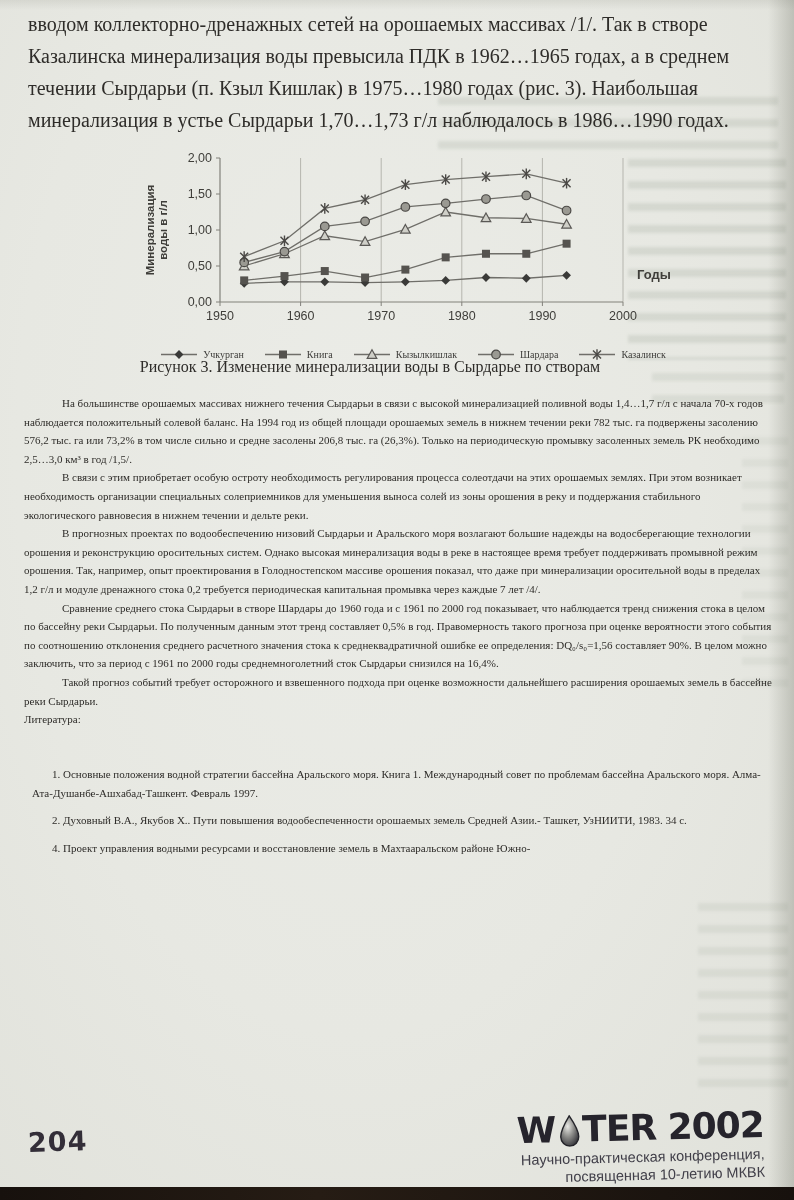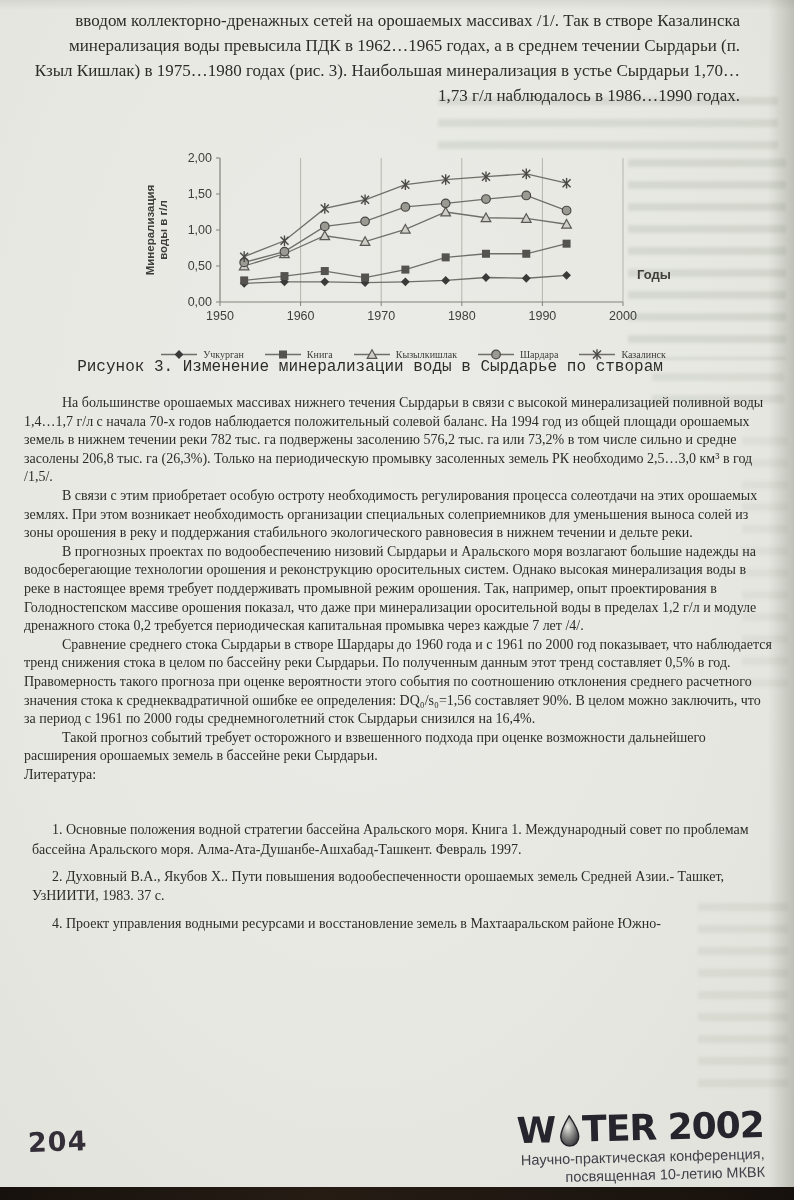--- a/index.html
+++ b/index.html
@@ -22,37 +22,36 @@
   .g1{left:438px;top:90px;width:340px;height:60px;opacity:.55;}
   .g2{left:628px;top:152px;width:158px;height:208px;opacity:.60;}
   .g3{left:652px;top:366px;width:132px;height:48px;opacity:.45;}
   .g4{left:742px;top:430px;width:46px;height:260px;opacity:.30;}
   .g5{left:698px;top:896px;width:90px;height:196px;opacity:.40;}
 
   .content{position:relative;z-index:2;}
 
   .top-paragraph{
     position:absolute;left:28px;top:8px;width:712px;
-    font-size:17px;line-height:25px;text-align:right;
+    font-size:20px;line-height:32px;text-align:left;
   }
 
   
   .chart-wrap{position:absolute;left:128px;top:144px;width:570px;z-index:2;}
   .chart-svg{display:block;}
   .chart-legend{display:flex;justify-content:center;align-items:center;gap:20px;
     margin-top:4px;font-family:Liberation Serif, serif;font-size:10px;color:#3d3c39;}
   .legend-item{display:flex;align-items:center;gap:5px;white-space:nowrap;}
 
   .figure-caption{
     position:absolute;left:40px;top:358px;width:660px;text-align:center;
     font-size:16px;
-    font-family:Liberation Mono, monospace;
-  }
-
-  .body-text{position:absolute;left:24px;top:394px;width:748px;font-size:14px;line-height:18.6px;}
+  }
+
+  .body-text{position:absolute;left:24px;top:394px;width:748px;font-size:11px;line-height:18.6px;}
   .body-text p{margin:0;text-indent:38px;}
 
   .lit-heading{margin:27px 0 0 14px;text-indent:0 !important;}
   .lit-list{margin-top:36px;}
   .lit-list p{margin:8px;text-indent:20px;line-height:19.3px;}
 
   
   .footer-page-number{
     position:absolute;left:28px;top:1126px;z-index:3;
     font-family:"DejaVu Sans",sans-serif;font-weight:800;font-size:27px;
@@ -231,21 +230,21 @@
       <p>На большинстве орошаемых массивах нижнего течения Сырдарьи в связи с высокой минерализацией поливной воды 1,4…1,7 г/л с начала 70-х годов наблюдается положительный солевой баланс. На 1994 год из общей площади орошаемых земель в нижнем течении реки 782 тыс. га подвержены засолению 576,2 тыс. га или 73,2% в том числе сильно и средне засолены 206,8 тыс. га (26,3%). Только на периодическую промывку засоленных земель РК необходимо 2,5…3,0 км³ в год /1,5/.</p>
       <p>В связи с этим приобретает особую остроту необходимость регулирования процесса солеотдачи на этих орошаемых землях. При этом возникает необходимость организации специальных солеприемников для уменьшения выноса солей из зоны орошения в реку и поддержания стабильного экологического равновесия в нижнем течении и дельте реки.</p>
       <p>В прогнозных проектах по водообеспечению низовий Сырдарьи и Аральского моря возлагают большие надежды на водосберегающие технологии орошения и реконструкцию оросительных систем. Однако высокая минерализация воды в реке в настоящее время требует поддерживать промывной режим орошения. Так, например, опыт проектирования в Голодностепском массиве орошения показал, что даже при минерализации оросительной воды в пределах 1,2 г/л и модуле дренажного стока 0,2 требуется периодическая капитальная промывка через каждые 7 лет /4/.</p>
       <p>Сравнение среднего стока Сырдарьи в створе Шардары до 1960 года и с 1961 по 2000 год показывает, что наблюдается тренд снижения стока в целом по бассейну реки Сырдарьи. По полученным данным этот тренд составляет 0,5% в год. Правомерность такого прогноза при оценке вероятности этого события по соотношению отклонения среднего расчетного значения стока к среднеквадратичной ошибке ее определения: DQ₀/s₀=1,56 составляет 90%. В целом можно заключить, что за период с 1961 по 2000 годы среднемноголетний сток Сырдарьи снизился на 16,4%.</p>
       <p>Такой прогноз событий требует осторожного и взвешенного подхода при оценке возможности дальнейшего расширения орошаемых земель в бассейне реки Сырдарьи.</p>
 
       <p class="lit-heading">Литература:</p>
 
       <div class="lit-list">
         <p>1.  Основные положения водной стратегии бассейна Аральского моря. Книга 1. Международный совет по проблемам бассейна Аральского моря. Алма-Ата-Душанбе-Ашхабад-Ташкент. Февраль 1997.</p>
-        <p>2.  Духовный В.А., Якубов Х.. Пути повышения водообеспеченности орошаемых земель Средней Азии.- Ташкет, УзНИИТИ, 1983. 37 с.</p>
+        <p>2.  Духовный В.А., Якубов Х.. Пути повышения водообеспеченности орошаемых земель Средней Азии.- Ташкет, УзНИИТИ, 1983. 34 с.</p>
         <p>4.  Проект управления водными ресурсами и восстановление земель в Махтааральском районе Южно-</p>
       </div>
     </div>
 
     <div class="footer-page-number">204</div>
 
     <div class="footer-logo">
       <div class="logo-line">
         <span>W</span>
         <svg class="logo-drop" width="24" height="32" viewBox="0 0 24 32">

